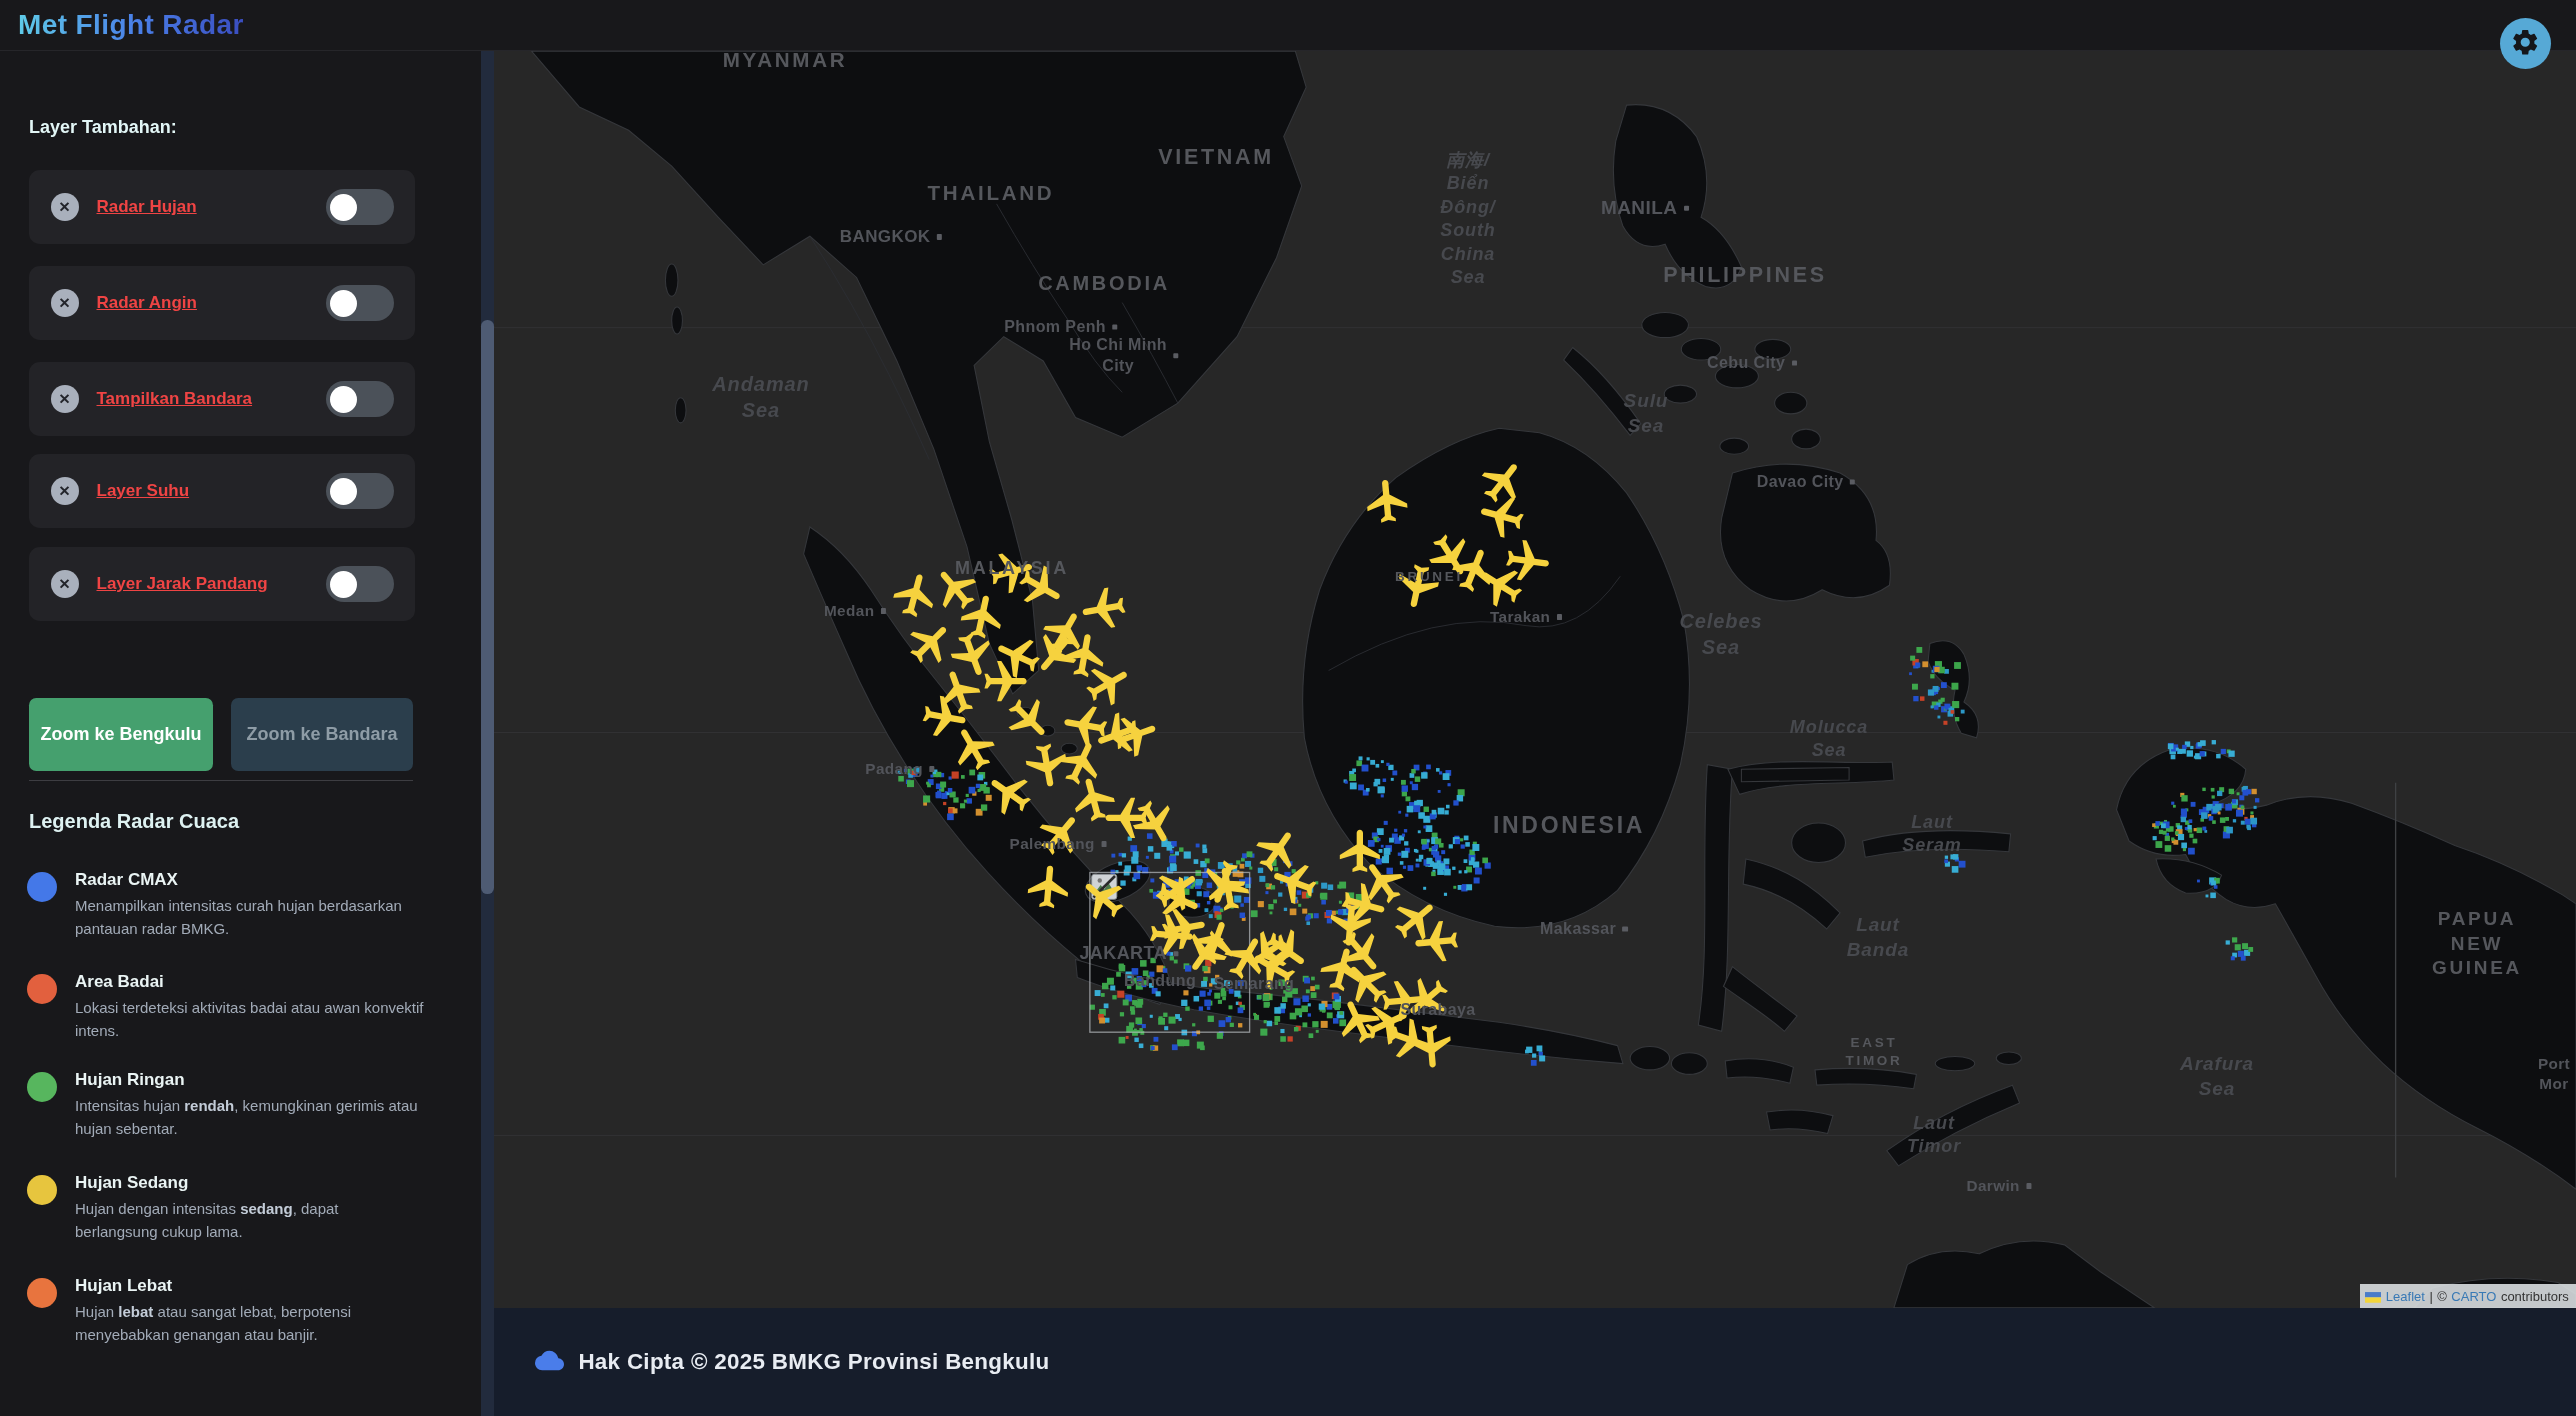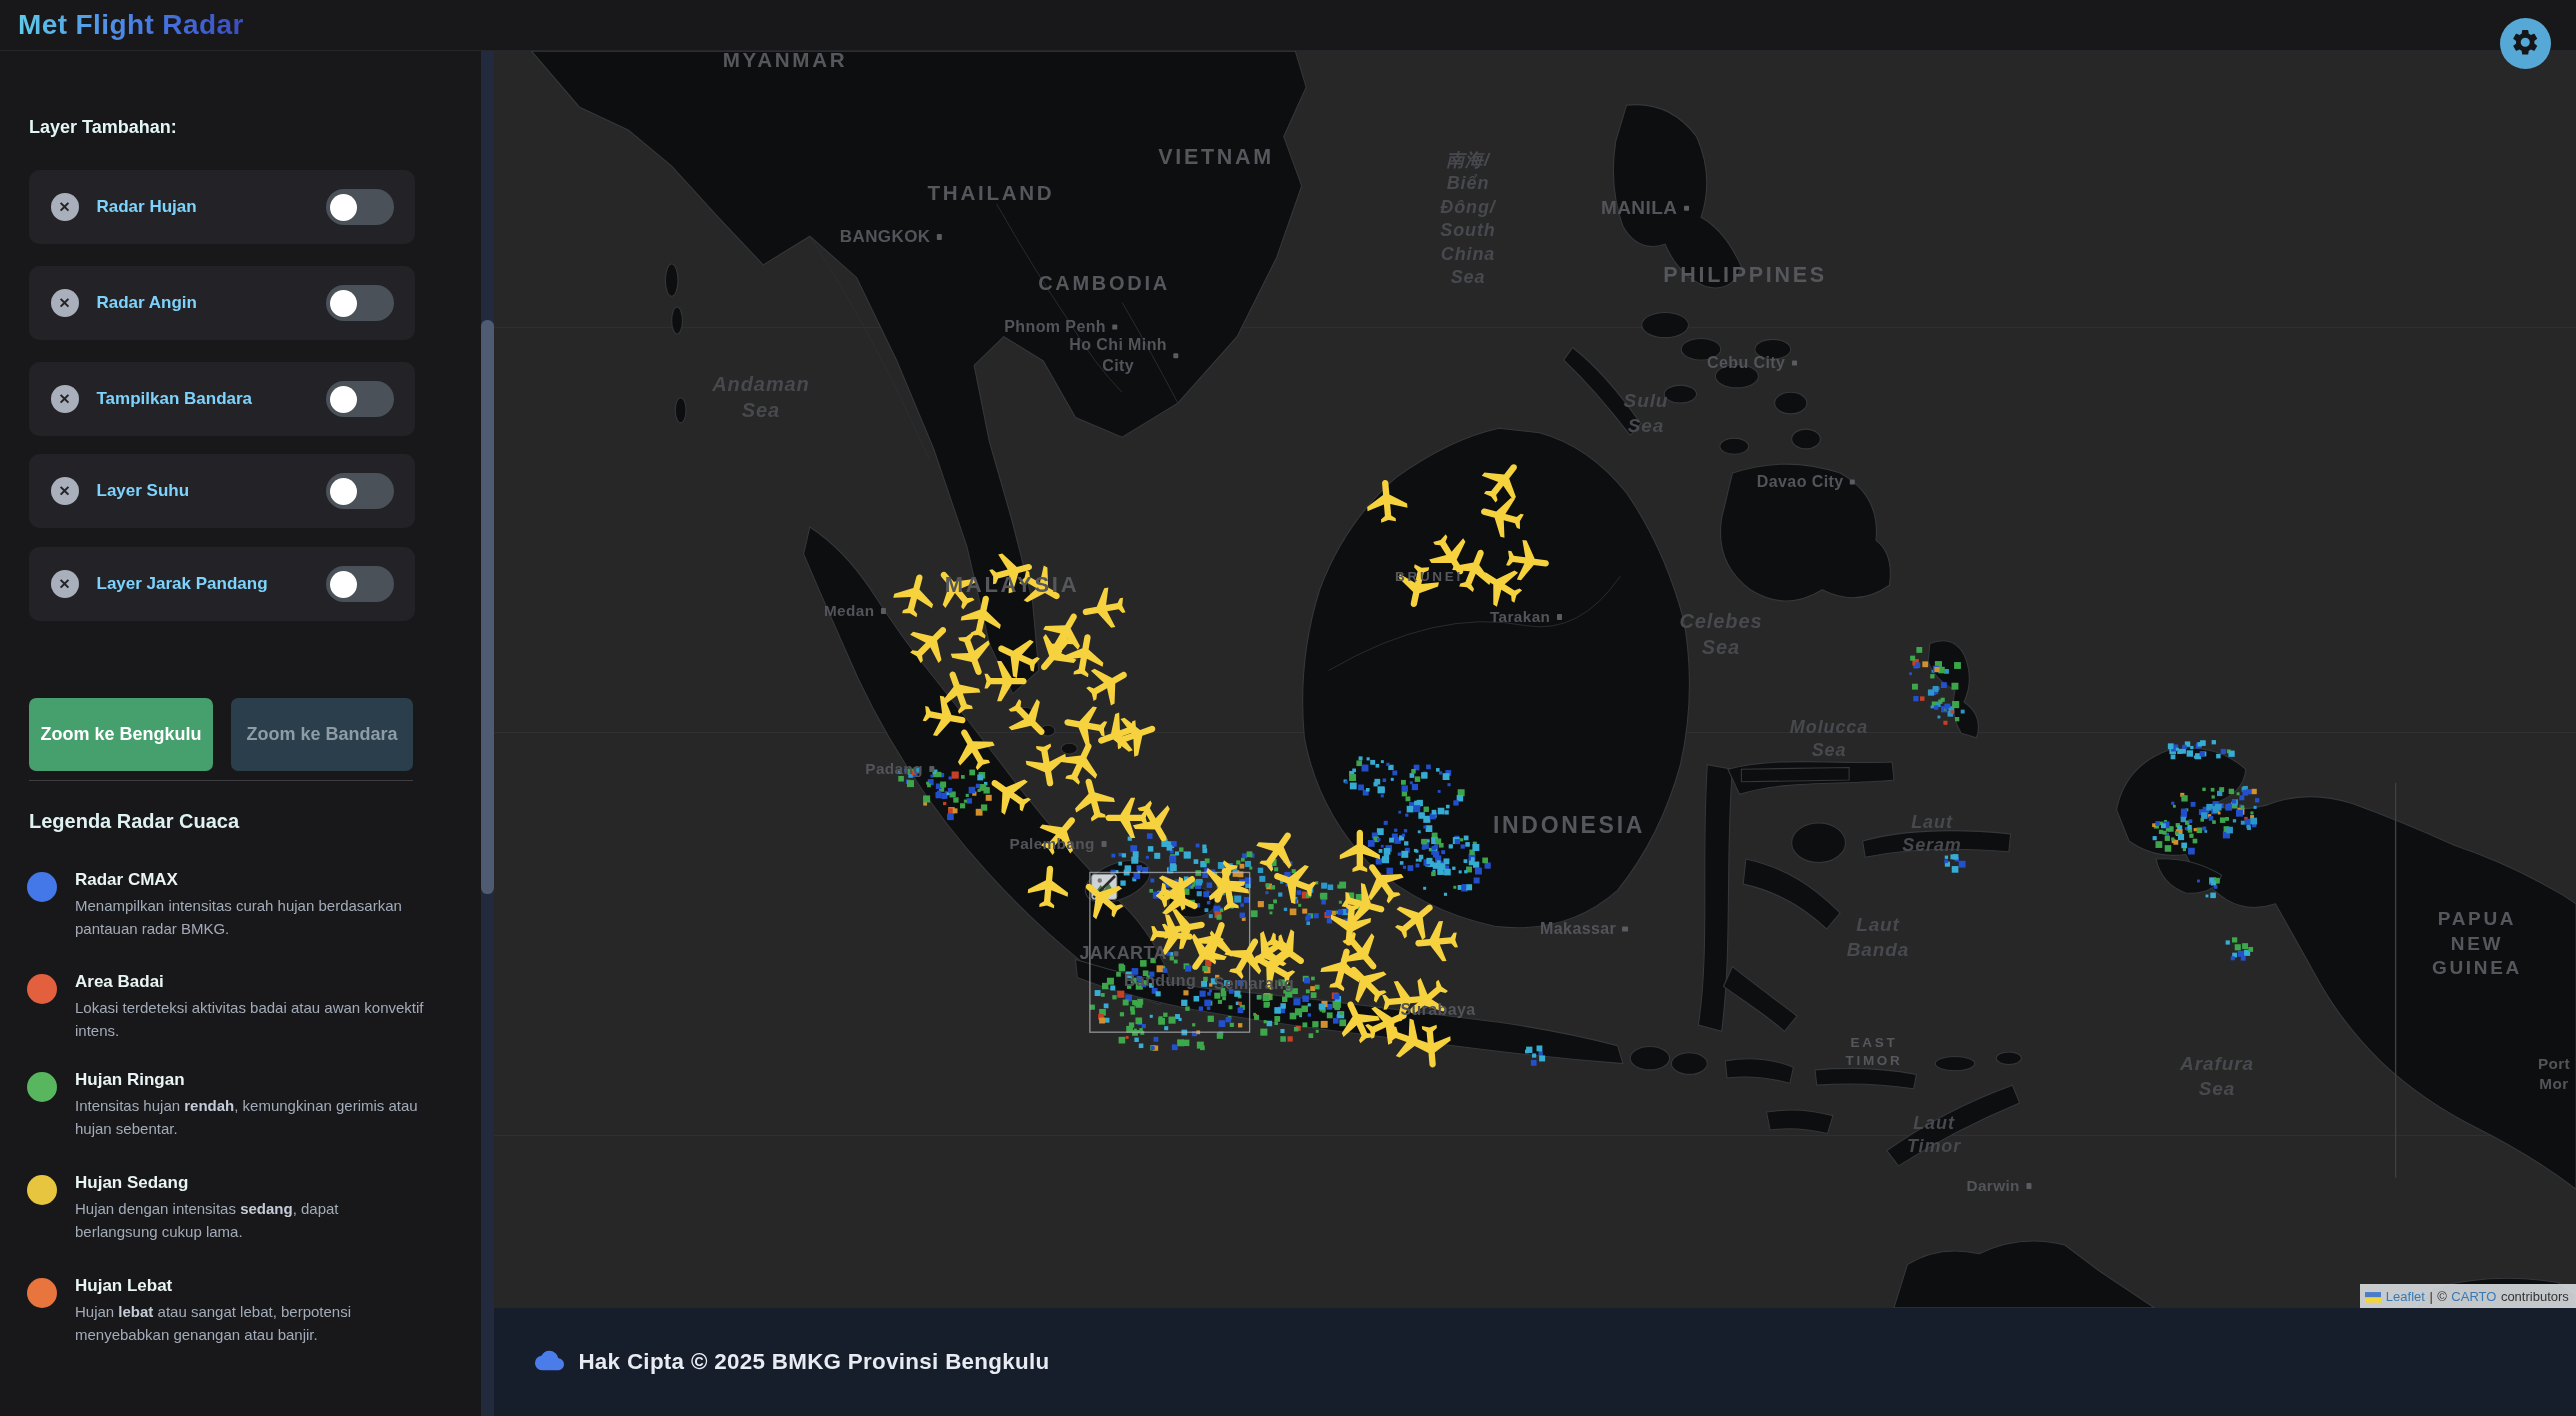--- a/index.html
+++ b/index.html
@@ -22,21 +22,21 @@
   .sidebar { position:absolute; left:0; top:51px; width:494px; bottom:0;
     background:#18181b; z-index:40; }
   .section-label { position:absolute; left:29px; top:66px; font-size:18px;
     font-weight:700; color:#e2f6f6; }
   .toggle-row { position:absolute; left:29px; width:386px; height:74px;
     background:#232327; border-radius:10.8px; display:flex; align-items:center;
     padding:0 21.5px; }
   .badge { width:28px; height:28px; border-radius:50%; background:#a9b0bc;
     color:#23252b; font-size:14.4px; font-weight:700; display:flex;
     align-items:center; justify-content:center; flex:0 0 28px; }
-  .toggle-label { margin-left:18px; font-size:17px; font-weight:600; color:#7dd3fc; flex:1; }
+  .toggle-label { margin-left:18px; font-size:17px; font-weight:600; color:#ef4444; flex:1;text-decoration:underline; }
   .switch { width:68px; height:36px; border-radius:18px; background:#4b5159;
     position:relative; flex:0 0 68px; cursor:pointer; }
   .switch .knob { position:absolute; left:4.5px; top:4.5px; width:27px; height:27px;
     border-radius:50%; background:#ffffff; }
   .btn { position:absolute; top:647px; height:73px; border-radius:7.2px;
     font-size:18px; font-weight:600; border:none; cursor:pointer;
     font-family:"Liberation Sans",sans-serif; }
   .btn-green { left:29px; width:184px; background:#45a06e; color:#ffffff; }
   .btn-teal  { left:231px; width:182px; background:#2b3e4c; color:#8e9ca6; }
   .divider { position:absolute; left:29px; top:729px; width:384px; height:0.9px;
@@ -1293,21 +1293,21 @@
         </g>
       </g>
   </svg>
 
   <div id="labels-layer">
       <div class="lbl country" style="left: 291px; top: 9px; font-size: 20.6px;"><span>MYANMAR</span></div>
       <div class="lbl country" style="left: 497px; top: 142px; font-size: 20.6px;"><span>THAILAND</span></div>
       <div class="lbl country" style="left: 722px; top: 107px; font-size: 21.5px;"><span>VIETNAM</span></div>
       <div class="lbl country" style="left: 610px; top: 232px; font-size: 20px; text-align: right;"><span>CAMBODIA</span></div>
       <div class="lbl country" style="left: 1251px; top: 225px; font-size: 21.5px;"><span>PHILIPPINES</span></div>
-      <div class="lbl country" style="left: 518px; top: 534px; font-size: 22px;"><span>MALAYSIA</span></div>
+      <div class="lbl country" style="left: 518px; top: 518px; font-size: 18px;"><span>MALAYSIA</span></div>
       <div class="lbl country" style="left: 935px; top: 526px; font-size: 13.5px;"><span>BRUNEI</span></div>
       <div class="lbl country" style="left: 1075px; top: 775px; font-size: 23px;"><span>INDONESIA</span></div>
       <div class="lbl country" style="left: 1380px; top: 1001px; font-size: 13.5px;"><span>EAST
 TIMOR</span></div>
       <div class="lbl country" style="left: 1983px; top: 893px; font-size: 19px;"><span>PAPUA NEW
 GUINEA</span></div>
       <div class="lbl city" style="left: 397px; top: 186px; font-size: 17px;"><span>BANGKOK</span><span class="dot"></span></div>
       <div class="lbl city" style="left: 1151px; top: 157px; font-size: 19px;"><span>MANILA</span><span class="dot"></span></div>
       <div class="lbl city" style="left: 567px; top: 276px; font-size: 16px;"><span>Phnom Penh</span><span class="dot"></span></div>
       <div class="lbl city" style="left: 630px; top: 305px; font-size: 16px;"><span>Ho Chi Minh

